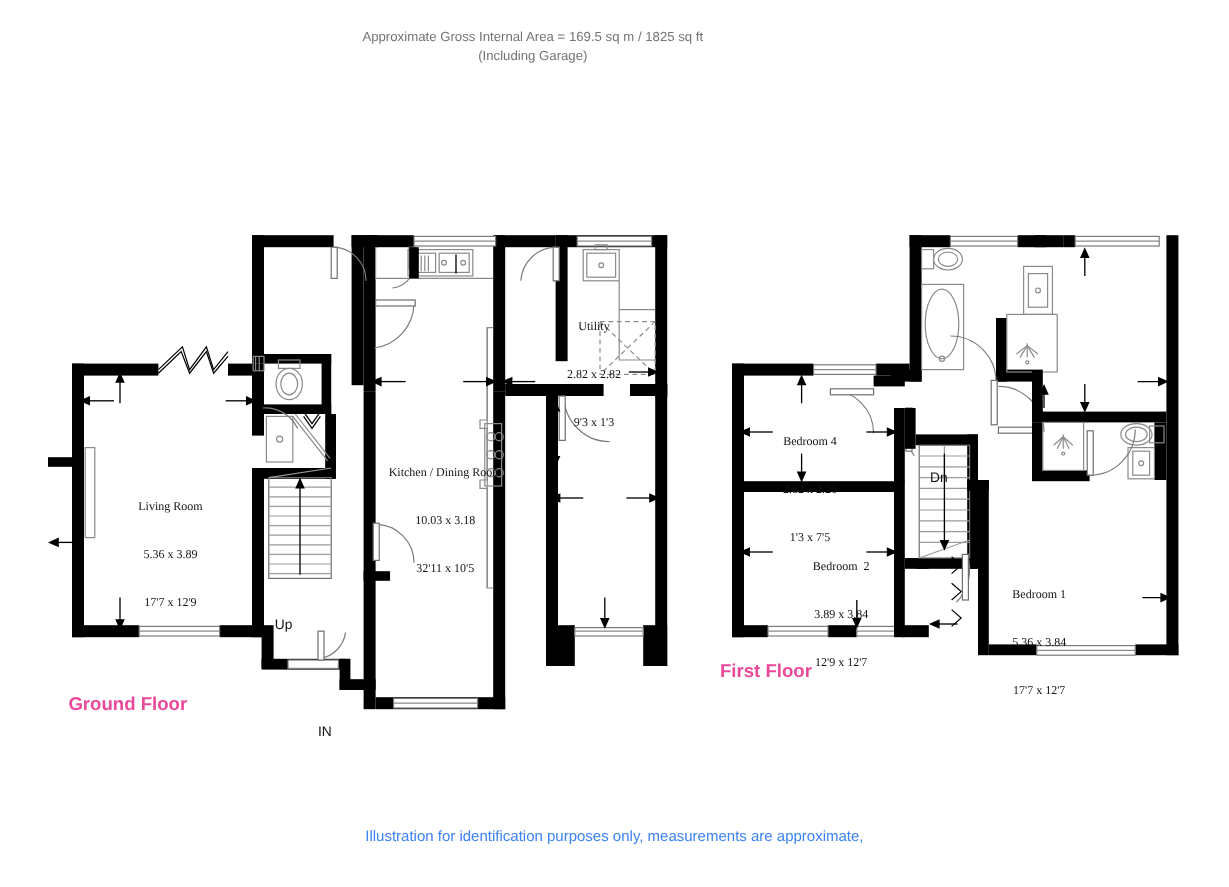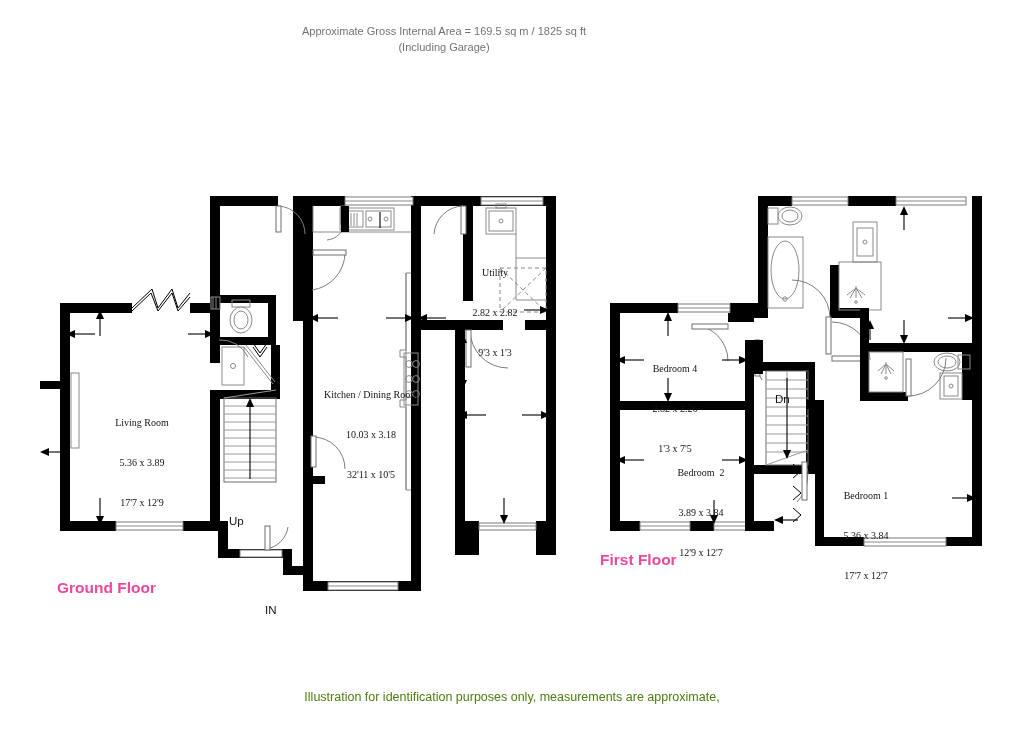--- a/index.html
+++ b/index.html
@@ -50,21 +50,21 @@
     color: #737373;
     line-height: 1.45;
   }
   #footer-block {
     position: absolute;
     top: 688px;
     left: 0;
     width: 1024px;
     text-align: center;
     font-size: 12.5px;
-    color: #4d7c0f;
+    color: #3b82f6;
     line-height: 1.5;
   }
   .floor-title {
     position: absolute;
     font-size: 15.5px;
     font-weight: bold;
     color: #ec4899;
   }
   .room-label {
     position: absolute;

